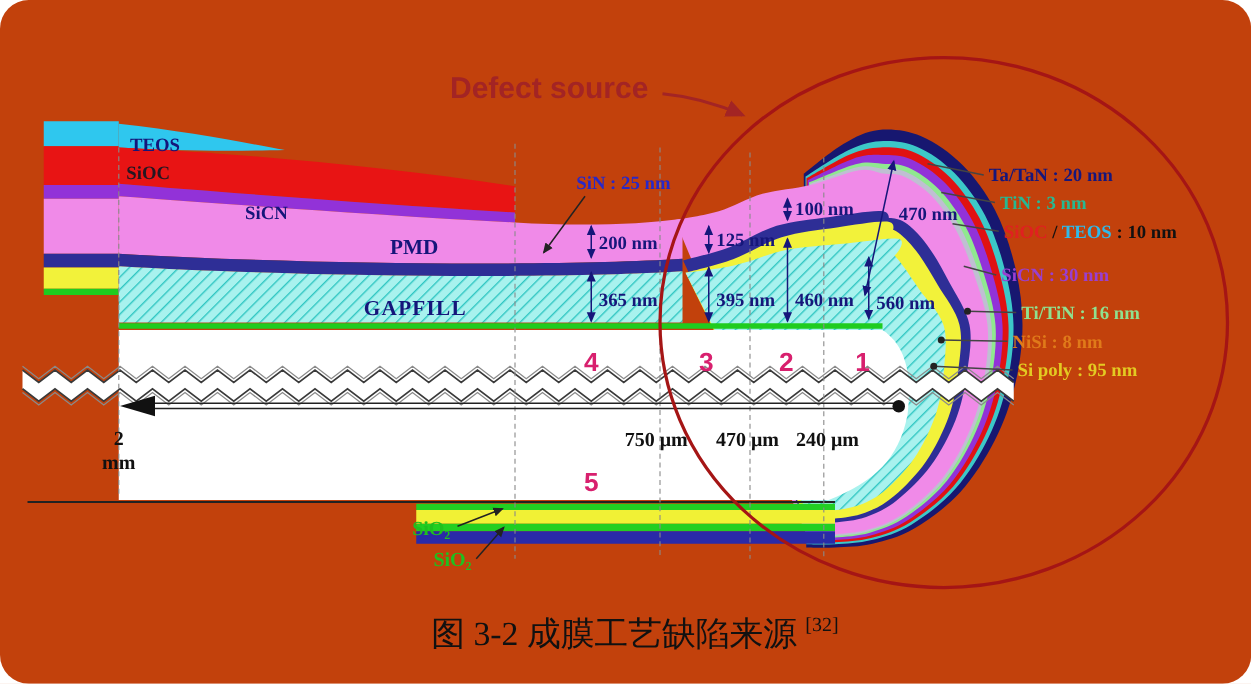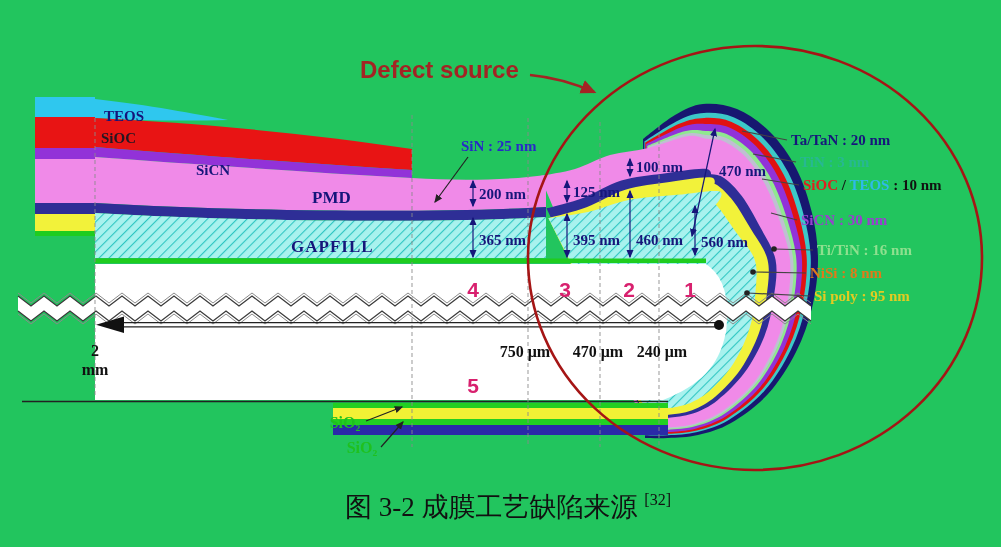--- a/index.html
+++ b/index.html
@@ -1,17 +1,17 @@
 <!DOCTYPE html>
 <html><head>
 <meta charset="utf-8">
 <style>
   html,body{margin:0;padding:0;background:#fff;}
-  .stage{position:relative;width:1001px;height:547px;background:#22c55e;overflow:hidden;
-         font-family:"Liberation Serif","DejaVu Serif",serif;}
+  .stage{position:relative;width:1001px;height:547px;background:#c2410c;overflow:hidden;
+         font-family:"Liberation Serif","DejaVu Serif",serif;border-radius:23px;}
   svg{position:absolute;left:0;top:0;}
   text{user-select:none;}
   .lbl{font-family:"Liberation Serif","DejaVu Serif",serif;font-weight:bold;}
   .sans{font-family:"Liberation Sans","DejaVu Sans",sans-serif;font-weight:bold;}
 </style>
 </head>
 <body>
 
 <div class="stage">
 <svg width="1001" height="547" viewBox="0 0 1001 547">

